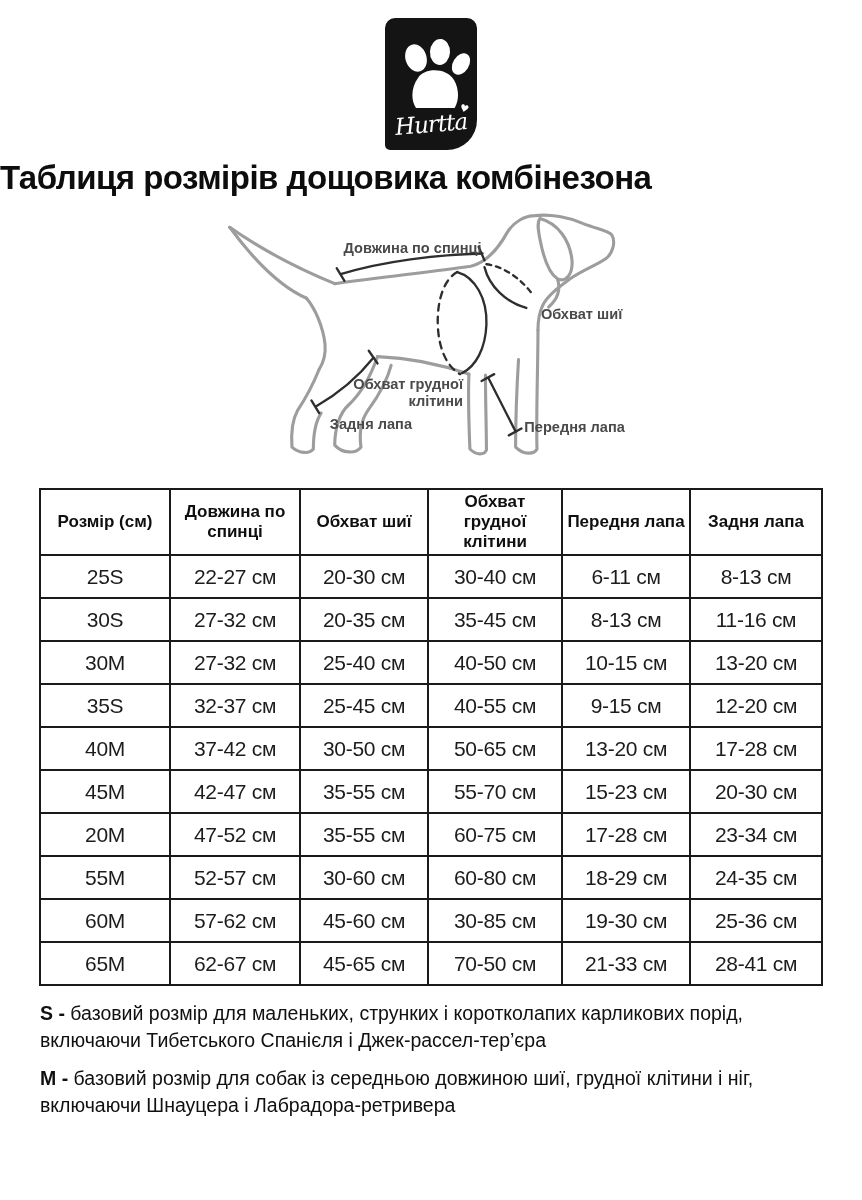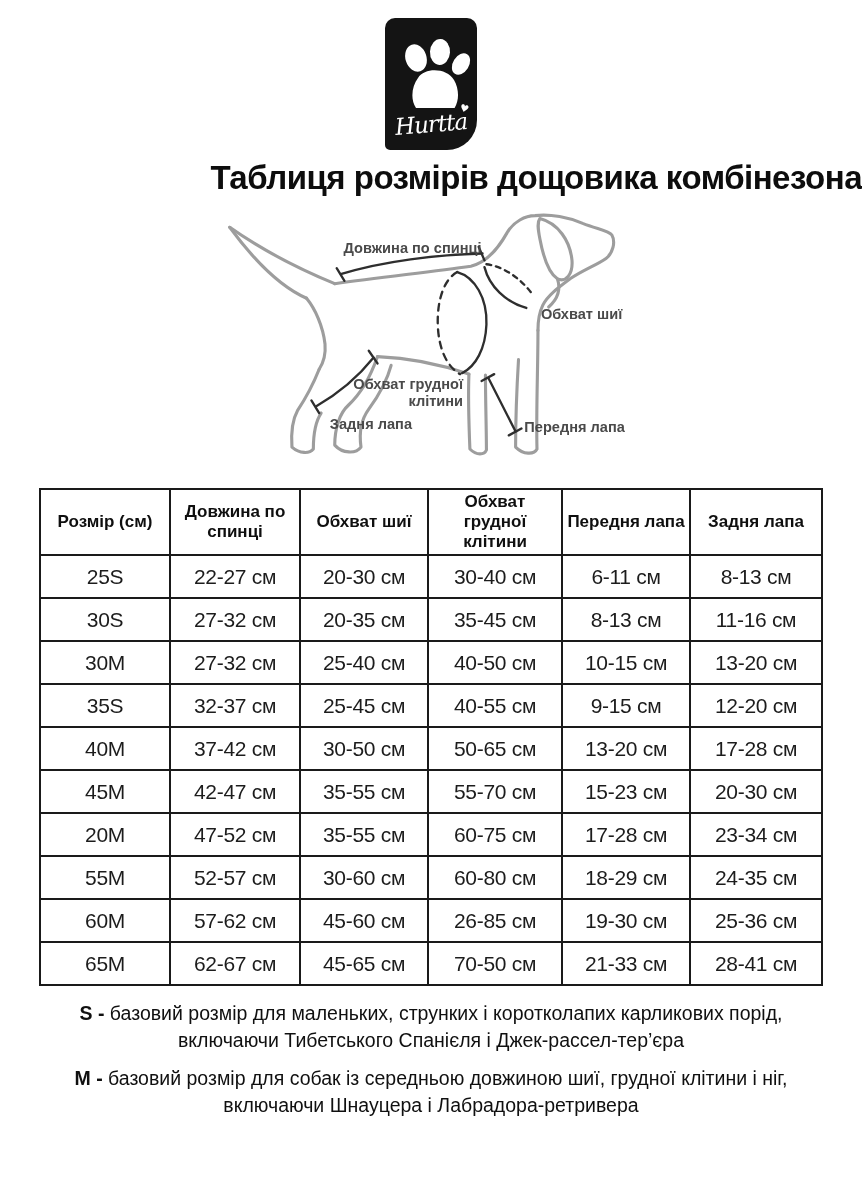--- a/index.html
+++ b/index.html
@@ -26,21 +26,21 @@
     letter-spacing:-1px;
   }
   .brand-heart {
     position:absolute; bottom:36px; right:8px; color:#ffffff;
     font-size:10px; transform:rotate(14deg);
     font-family:"DejaVu Sans", sans-serif; font-style:normal;
   }
 
   
   .page-title {
-    margin-top:9px; text-align:right; font-weight:700;
+    margin-top:9px; text-align:left; font-weight:700;
     font-size:33px; line-height:1.13; color:#0d0d0d; letter-spacing:-0.5px;
   }
   .page-title span { display:block; }
 
   
   .diagram-wrap { display:flex; justify-content:center; margin-top:6px; }
   .diagram-wrap svg { display:block; }
   .measure-label {
     font-family:"Liberation Sans", sans-serif; font-weight:700;
     font-size:15px; fill:#4a4a4a;
@@ -63,21 +63,21 @@
   }
   .size-table th {
     font-size:17px; font-weight:700; height:44px; line-height:1.18; color:#0f0f0f;
   }
   .size-table td {
     font-size:21px; font-weight:400; height:43px; color:#1c1c1c;
     letter-spacing:-0.3px;
   }
 
   
-  .notes { margin:14px 40px 0 40px;text-align:center; }
+  .notes { margin:14px 40px 0 40px; }
   .note { font-size:19.5px; line-height:1.37; color:#101010; margin-bottom:11px; }
   .note b { font-weight:700; }
 </style>
 </head>
 <body>
 
 <div class="page">
 
   <div class="logo-wrap">
     <div class="logo">
@@ -221,21 +221,21 @@
           <td>52-57 см</td>
           <td>30-60 см</td>
           <td>60-80 см</td>
           <td>18-29 см</td>
           <td>24-35 см</td>
         </tr>
         <tr>
           <td>60M</td>
           <td>57-62 см</td>
           <td>45-60 см</td>
-          <td>26-85 см</td>
+          <td>30-85 см</td>
           <td>19-30 см</td>
           <td>25-36 см</td>
         </tr>
         <tr>
           <td>65M</td>
           <td>62-67 см</td>
           <td>45-65 см</td>
           <td>70-50 см</td>
           <td>21-33 см</td>
           <td>28-41 см</td>

